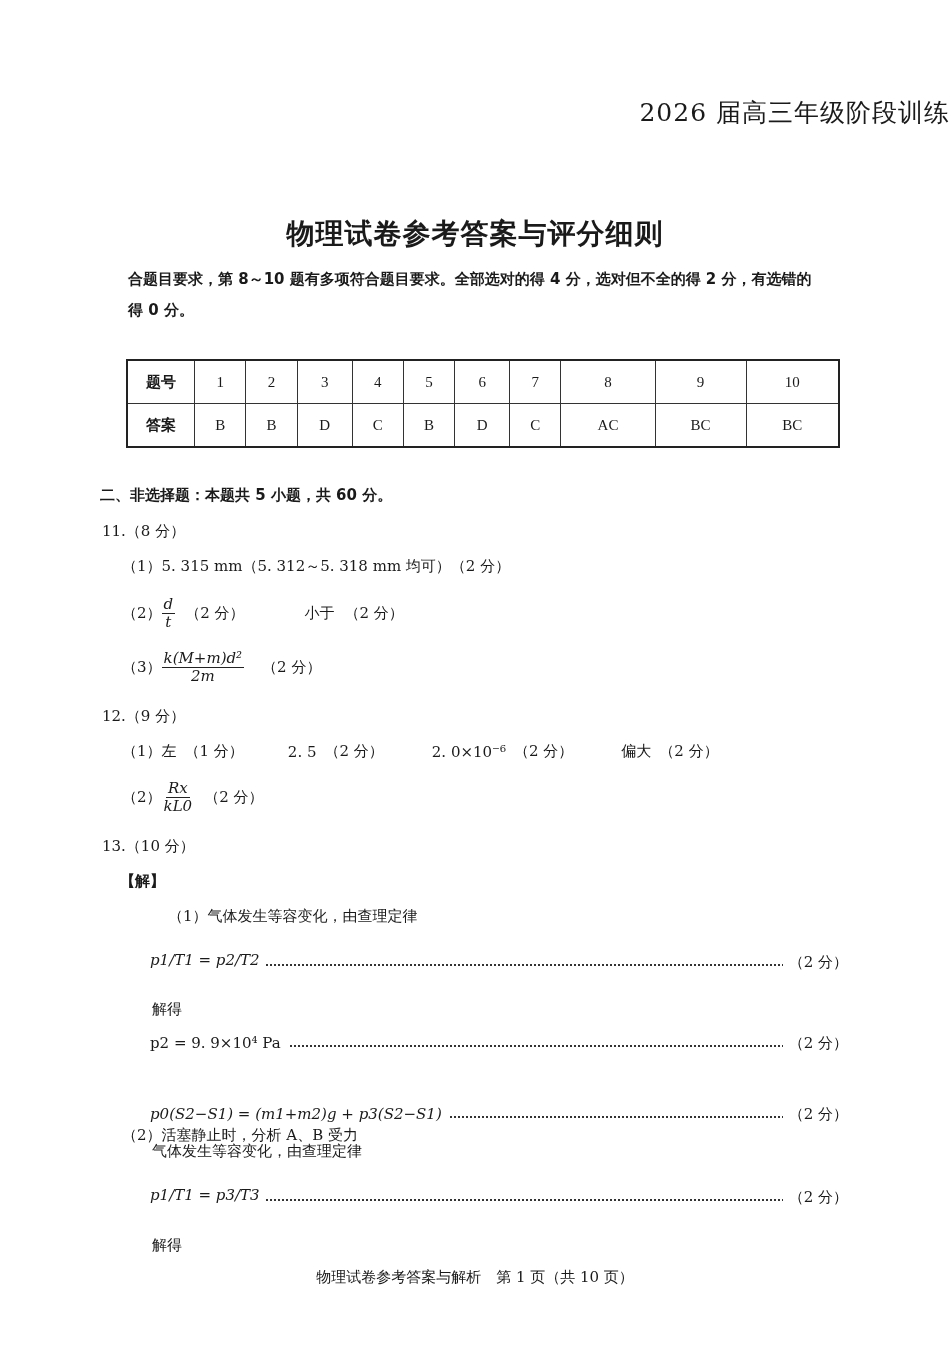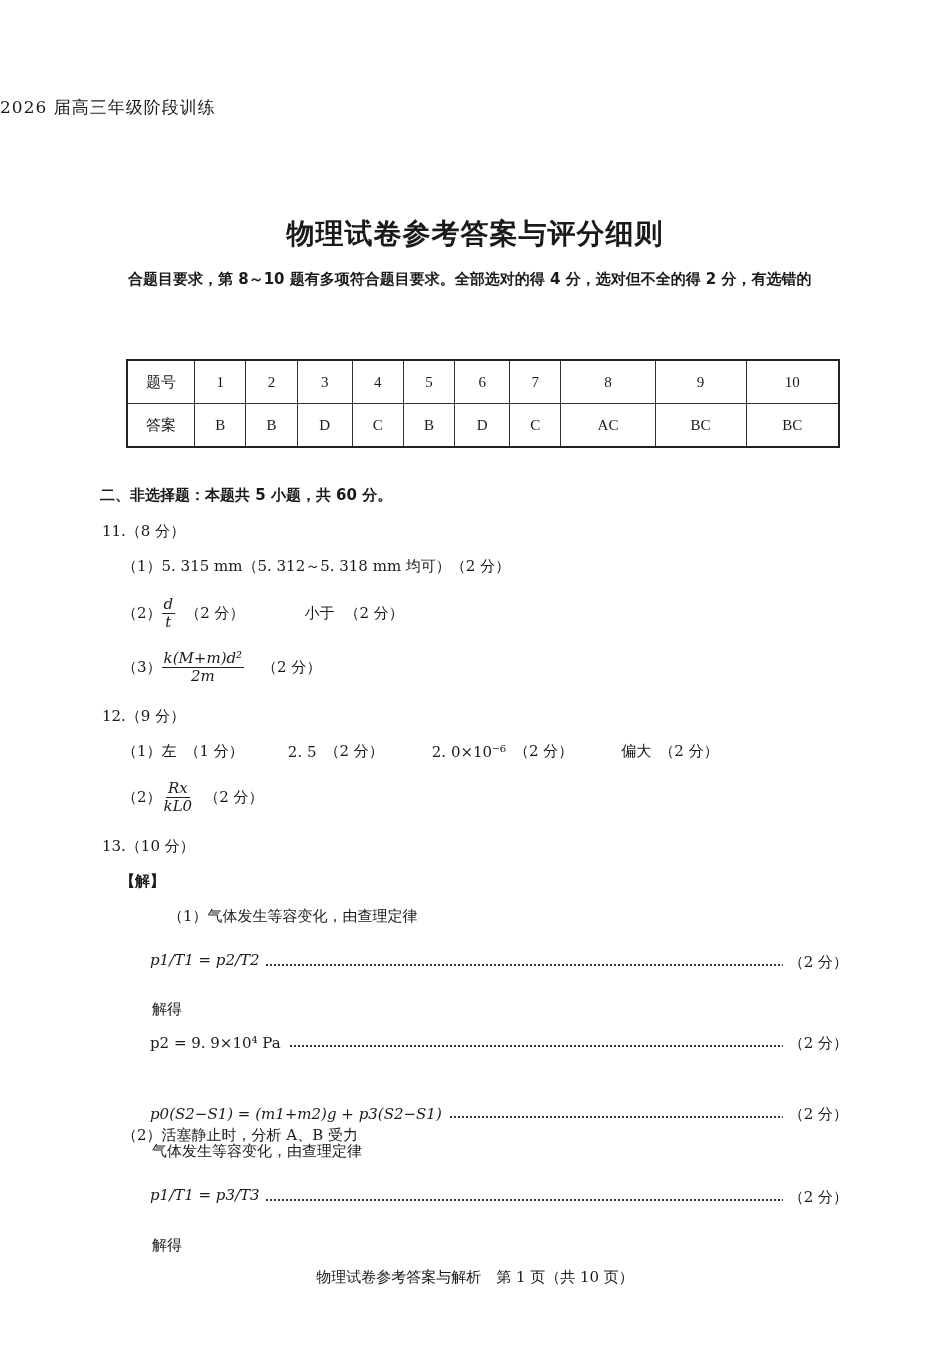--- a/index.html
+++ b/index.html
@@ -2,53 +2,54 @@
 <html><head>
 <meta charset="utf-8">
 <style>
   html, body { margin: 0; padding: 0; background: #ffffff; }
   body {
     width: 950px; height: 1345px; position: relative; overflow: hidden;
     font-family: "DejaVu Serif", "Liberation Serif", serif;
     color: #1a1a1a;
   }
   .abs { position: absolute; }
-  .title1 { top: 96px; left: 0; width: 950px; text-align: left; font-size: 17px; letter-spacing: 1px; }
+  .title1 { top: 96px; left: 0; width: 950px; text-align: right; font-size: 25px; letter-spacing: 1px; }
   .title2 { top: 168px; left: 0; width: 950px; text-align: center; font-size: 28px; font-weight: bold; font-family: "DejaVu Sans", sans-serif; letter-spacing: 1px; margin-top: 47px; }
   .sec1 { top: 264px; left: 100px; width: 760px; font-size: 15px; font-weight: bold; font-family: "DejaVu Sans", sans-serif; line-height: 31px; }
   .sec1 .indent { padding-left: 28px; display: block; }
   table.ans {
     position: absolute; top: 359px; left: 126px; width: 714px; border-collapse: collapse;
     border: 2px solid #222;
   }
   table.ans td {
     border: 1px solid #333; height: 40px; text-align: center; font-size: 15px;
     font-family: "Liberation Serif", serif;
   }
-  table.ans td.hdr { font-family: "DejaVu Sans", sans-serif; font-weight: normal; width: 64px; }
+  table.ans td.hdr { font-family: "DejaVu Sans", sans-serif; font-weight: bold; width: 64px; }
   .sec2 { top: 486px; left: 100px; font-size: 15px; font-weight: bold; font-family: "DejaVu Sans", sans-serif; }
   .line { font-size: 15px; white-space: nowrap; }
   .frac { display: inline-flex; flex-direction: column; align-items: center; vertical-align: middle; font-style: italic; line-height: 1.1; font-size: 15px; }
   .frac .num { border-bottom: 1px solid #222; padding: 0 2px; }
   .frac .den { padding: 0 2px; }
   .it { font-style: italic; }
   .dots { position: absolute; left: 0; right: 0; border-bottom: 2px dotted #333; top: 50%; }
   .scoreline { position: absolute; height: 30px; }
   .score { position: absolute; right: 0; top: 4px; font-size: 15px; background: #fff; padding-left: 6px; }
   .footer { top: 1268px; left: 0; width: 950px; text-align: center; font-size: 15px; }
   .bold { font-weight: bold; font-family: "DejaVu Sans", sans-serif; }
 </style>
 </head>
 <body>
 
 <div class="abs title1">2026 届高三年级阶段训练</div>
 <div class="abs title2">物理试卷参考答案与评分细则</div>
 
 <div class="abs sec1">
   <span class="indent">合题目要求，第 8～10 题有多项符合题目要求。全部选对的得 4 分，选对但不全的得 2 分，有选错的</span>
+  <span class="indent">得 0 分。</span>
 </div>
 
 <table class="ans">
   <tbody>
       <tr>
     <td class="hdr">题号</td>
     <td>1</td>
     <td>2</td>
     <td>3</td>
     <td>4</td>

